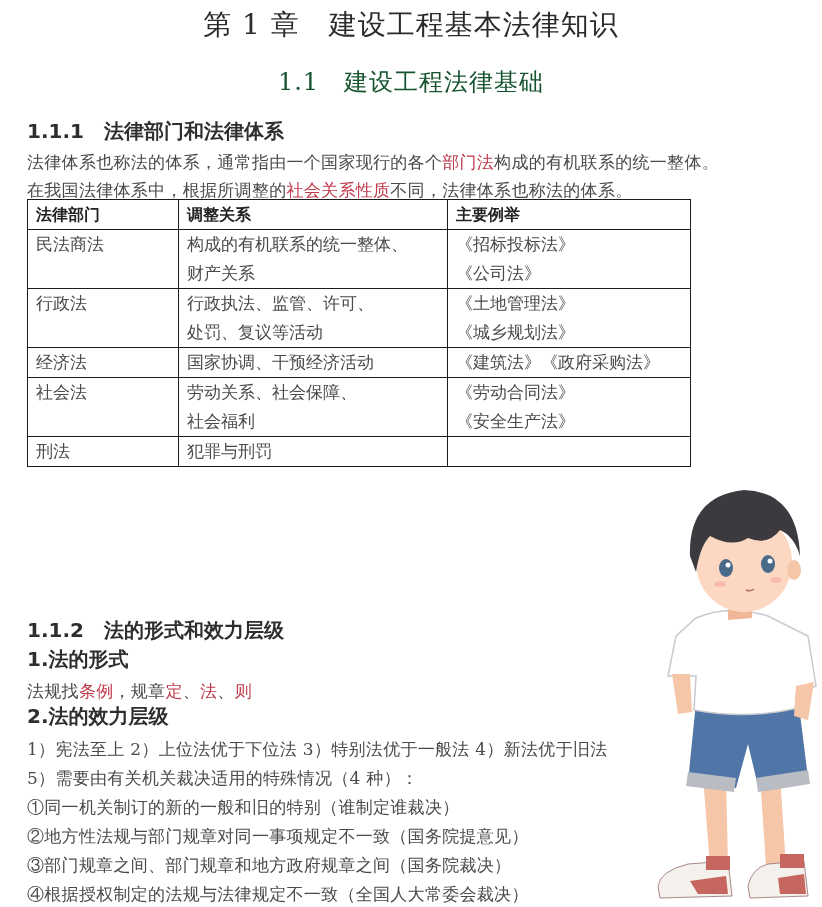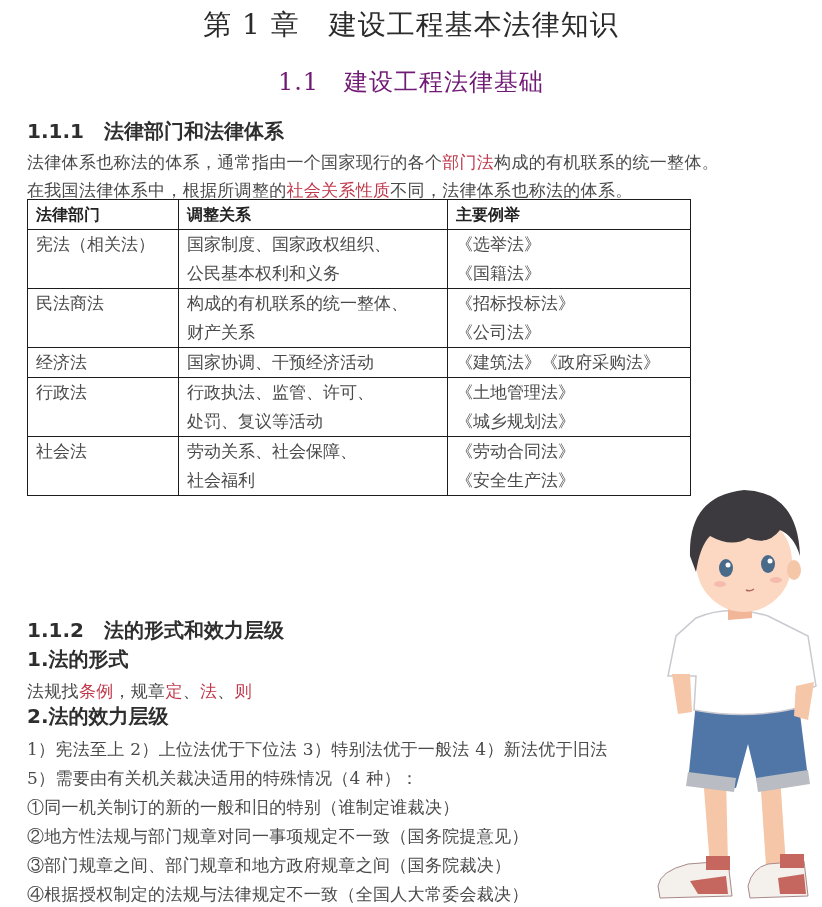--- a/index.html
+++ b/index.html
@@ -1,21 +1,21 @@
 <!DOCTYPE html>
 <html><head>
 <meta charset="utf-8">
 <style>
   html, body { margin: 0; padding: 0; background: #ffffff; }
   body { width: 822px; height: 907px; position: relative; overflow: hidden;
          font-family: "DejaVu Serif", "Liberation Serif", serif; color: #3a3a3a; }
   .chapter-title { position: absolute; top: 6px; left: 0; width: 822px; text-align: center;
          font-size: 28px; color: #2b2b2b; letter-spacing: 1px; font-weight: normal; }
   .section-title { position: absolute; top: 66px; left: 0; width: 822px; text-align: center;
-         font-size: 24px; color: #701a75; letter-spacing: 1px; }
+         font-size: 24px; color: #14532d; letter-spacing: 1px; }
   .sub-heading { position: absolute; left: 27px; font-size: 20px; font-weight: bold; color: #2e2e2e;
          font-family: "DejaVu Sans", "Liberation Sans", sans-serif; }
   .para { position: absolute; left: 27px; font-size: 17px; color: #4a4a4a; white-space: nowrap; letter-spacing: 0.3px; margin-top: 6px; }
   .red { color: #c0394b; }
   table.law { position: absolute; left: 27px; top: 199px; border-collapse: collapse;
          font-size: 17px; color: #4a4a4a; }
   table.law td, table.law th { border: 1.5px solid #1c1c1c; padding: 0 8px; vertical-align: top;
          text-align: left; line-height: 29px; }
   table.law th { font-weight: bold; color: #222; font-family: "DejaVu Sans", "Liberation Sans", sans-serif; font-size: 16px; height: 29px; }
   .c1 { width: 134px; } .c2 { width: 252px; } .c3 { width: 226px; }
@@ -40,79 +40,77 @@
   <thead>
     <tr>
       <th class="c1">法律部门</th>
       <th class="c2">调整关系</th>
       <th class="c3">主要例举</th>
     </tr>
   </thead>
   <tbody id="tbody">
       <tr>
         <td class="c1">
-          <span class="cell-line">宪法（相关法）</span>
-        </td>
-        <td class="c2">
-          <span class="cell-line">国家制度、国家政权组织、</span>
-          <span class="cell-line">公民基本权利和义务</span>
-        </td>
-        <td class="c3">
-          <span class="cell-line">《选举法》</span>
-          <span class="cell-line">《国籍法》</span>
-        </td>
-      </tr>
-      <tr>
-        <td class="c1">
           <span class="cell-line">民法商法</span>
         </td>
         <td class="c2">
           <span class="cell-line">构成的有机联系的统一整体、</span>
           <span class="cell-line">财产关系</span>
         </td>
         <td class="c3">
           <span class="cell-line">《招标投标法》</span>
           <span class="cell-line">《公司法》</span>
-        </td>
-      </tr>
-      <tr>
-        <td class="c1">
-          <span class="cell-line">经济法</span>
-        </td>
-        <td class="c2">
-          <span class="cell-line">国家协调、干预经济活动</span>
-        </td>
-        <td class="c3">
-          <span class="cell-line">《建筑法》《政府采购法》</span>
         </td>
       </tr>
       <tr>
         <td class="c1">
           <span class="cell-line">行政法</span>
         </td>
         <td class="c2">
           <span class="cell-line">行政执法、监管、许可、</span>
           <span class="cell-line">处罚、复议等活动</span>
         </td>
         <td class="c3">
           <span class="cell-line">《土地管理法》</span>
           <span class="cell-line">《城乡规划法》</span>
         </td>
       </tr>
       <tr>
         <td class="c1">
+          <span class="cell-line">经济法</span>
+        </td>
+        <td class="c2">
+          <span class="cell-line">国家协调、干预经济活动</span>
+        </td>
+        <td class="c3">
+          <span class="cell-line">《建筑法》《政府采购法》</span>
+        </td>
+      </tr>
+      <tr>
+        <td class="c1">
           <span class="cell-line">社会法</span>
         </td>
         <td class="c2">
           <span class="cell-line">劳动关系、社会保障、</span>
           <span class="cell-line">社会福利</span>
         </td>
         <td class="c3">
           <span class="cell-line">《劳动合同法》</span>
           <span class="cell-line">《安全生产法》</span>
+        </td>
+      </tr>
+      <tr>
+        <td class="c1">
+          <span class="cell-line">刑法</span>
+        </td>
+        <td class="c2">
+          <span class="cell-line">犯罪与刑罚</span>
+        </td>
+        <td class="c3">
+          <span class="cell-line">​</span>
         </td>
       </tr>
     </tbody>
 </table>
 
 <div class="sub-heading" style="top:617px;">1.1.2　法的形式和效力层级</div>
 <div class="sub-heading" style="top:646px;">1.法的形式</div>
 <div class="para" style="top:674px;">
   <span>法规找</span><span class="red">条例</span><span>，规章</span><span class="red">定</span><span>、</span><span class="red">法</span><span>、</span><span class="red">则</span>
 </div>

